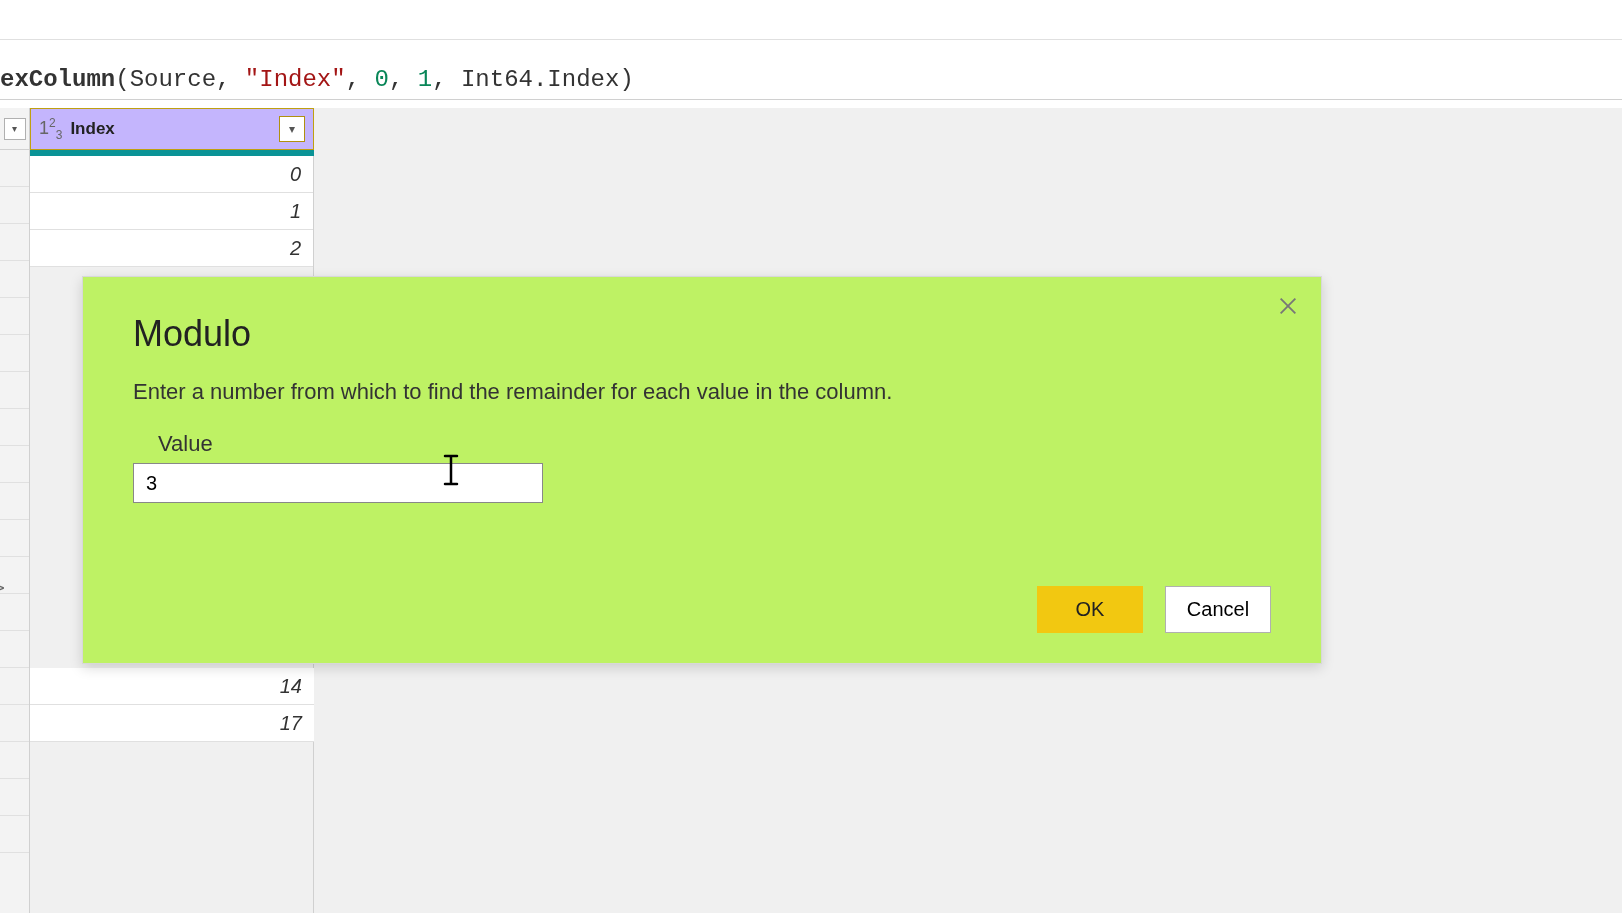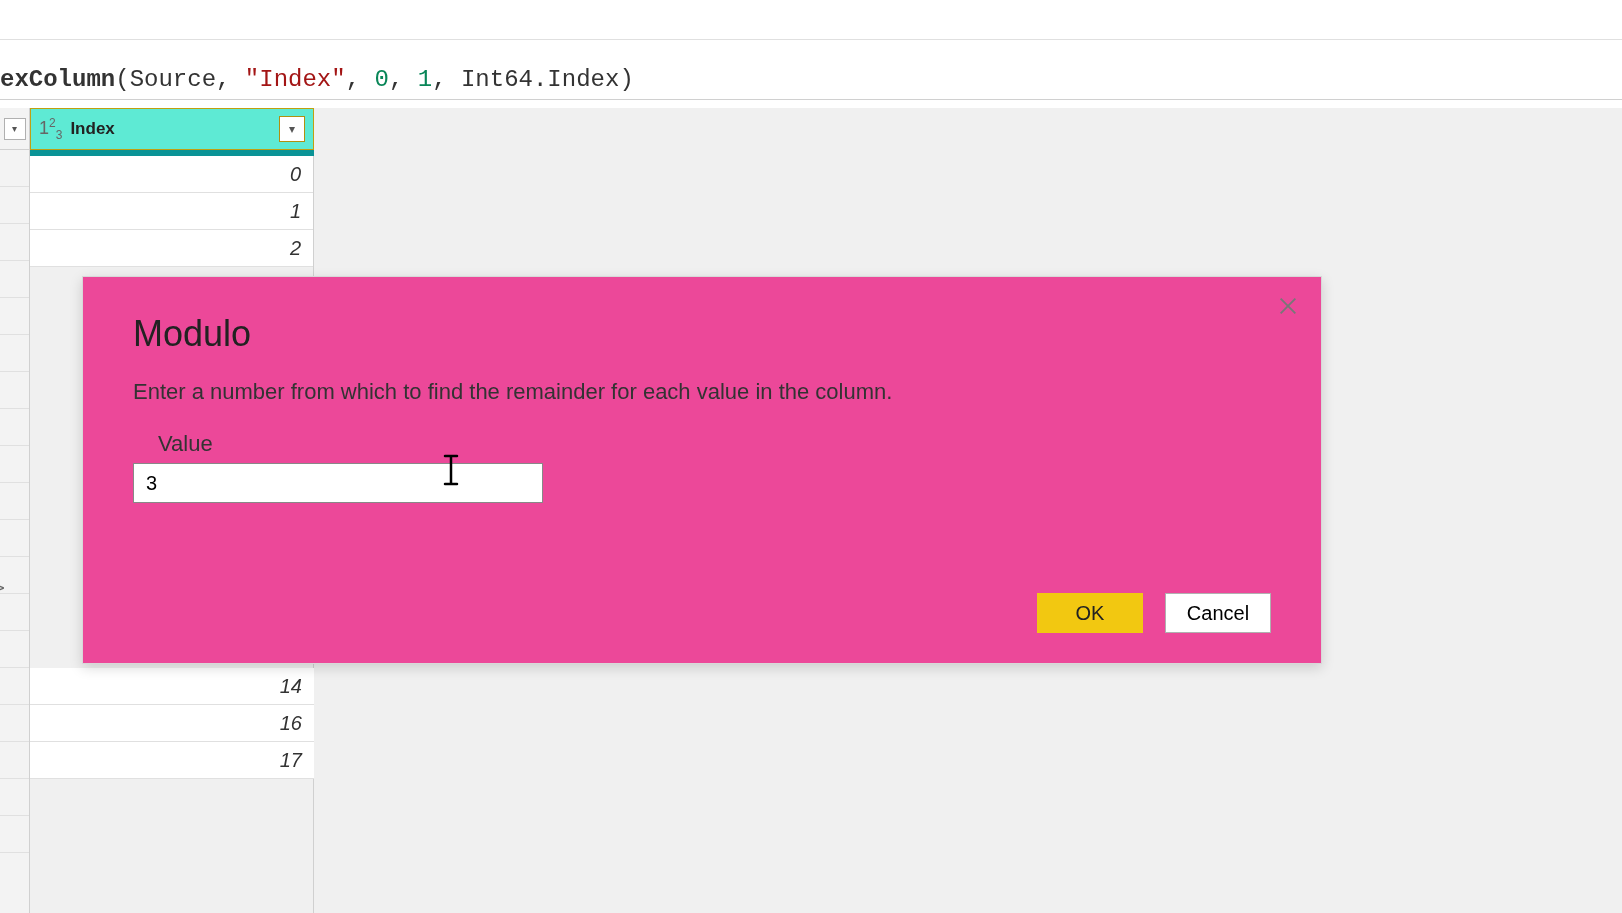--- a/index.html
+++ b/index.html
@@ -96,21 +96,21 @@
       border-bottom: 1px solid #e0e0e0;
       background: #f3f3f3;
     }
     
     .col-header {
       position: absolute;
       left: 30px;
       top: 0;
       right: 0;
       height: 42px;
-      background: #5eead4;
+      background: #c4b5fd;
       border: 1px solid #c0a010;
       display: flex;
       align-items: center;
       padding: 0 8px;
     }
     
     .col-header-icon {
       font-size: 18px;
       color: #666;
       margin-right: 8px;
@@ -187,21 +187,21 @@
       bottom: 0;
       background: #f0f0f0;
     }
     
     .dialog {
       position: absolute;
       left: 82px;
       top: 276px;
       width: 1240px;
       height: 388px;
-      background: #ec4899;
+      background: #bef264;
       border: 1px solid #d8d8d8;
       box-shadow: 0 4px 12px rgba(0,0,0,0.15);
       padding: 36px 50px 30px 50px;
     }
     
     .dialog-close {
       position: absolute;
       top: 14px;
       right: 18px;
       width: 30px;
@@ -271,21 +271,21 @@
     .dialog-buttons {
       position: absolute;
       bottom: 30px;
       right: 50px;
       display: flex;
       gap: 22px;
     }
     
     .btn {
       min-width: 106px;
-      height: 40px;
+      height: 47px;
       border: 1px solid #b0b0b0;
       background: #fff;
       font-size: 20px;
       font-family: "Segoe UI", sans-serif;
       cursor: pointer;
       padding: 0 18px;
     }
     
     .btn-primary {
       background: #f2c811;
@@ -350,21 +350,20 @@
   <div class="quality-bar"></div>
 
   <div class="data-cells">
     <div class="data-cell">0</div>
     <div class="data-cell">1</div>
     <div class="data-cell">2</div>
   </div>
 
   <div class="below-dialog-cells">
     <div class="data-cell">14</div>
-    <div class="data-cell">16</div>
     <div class="data-cell">17</div>
   </div>
 
   <div class="arrow-indicator">&gt;</div>
 </div>
 
 <div class="dialog">
   <div class="dialog-close">
     <svg viewBox="0 0 24 24" fill="none">
       <line x1="4" y1="4" x2="20" y2="20"></line>

